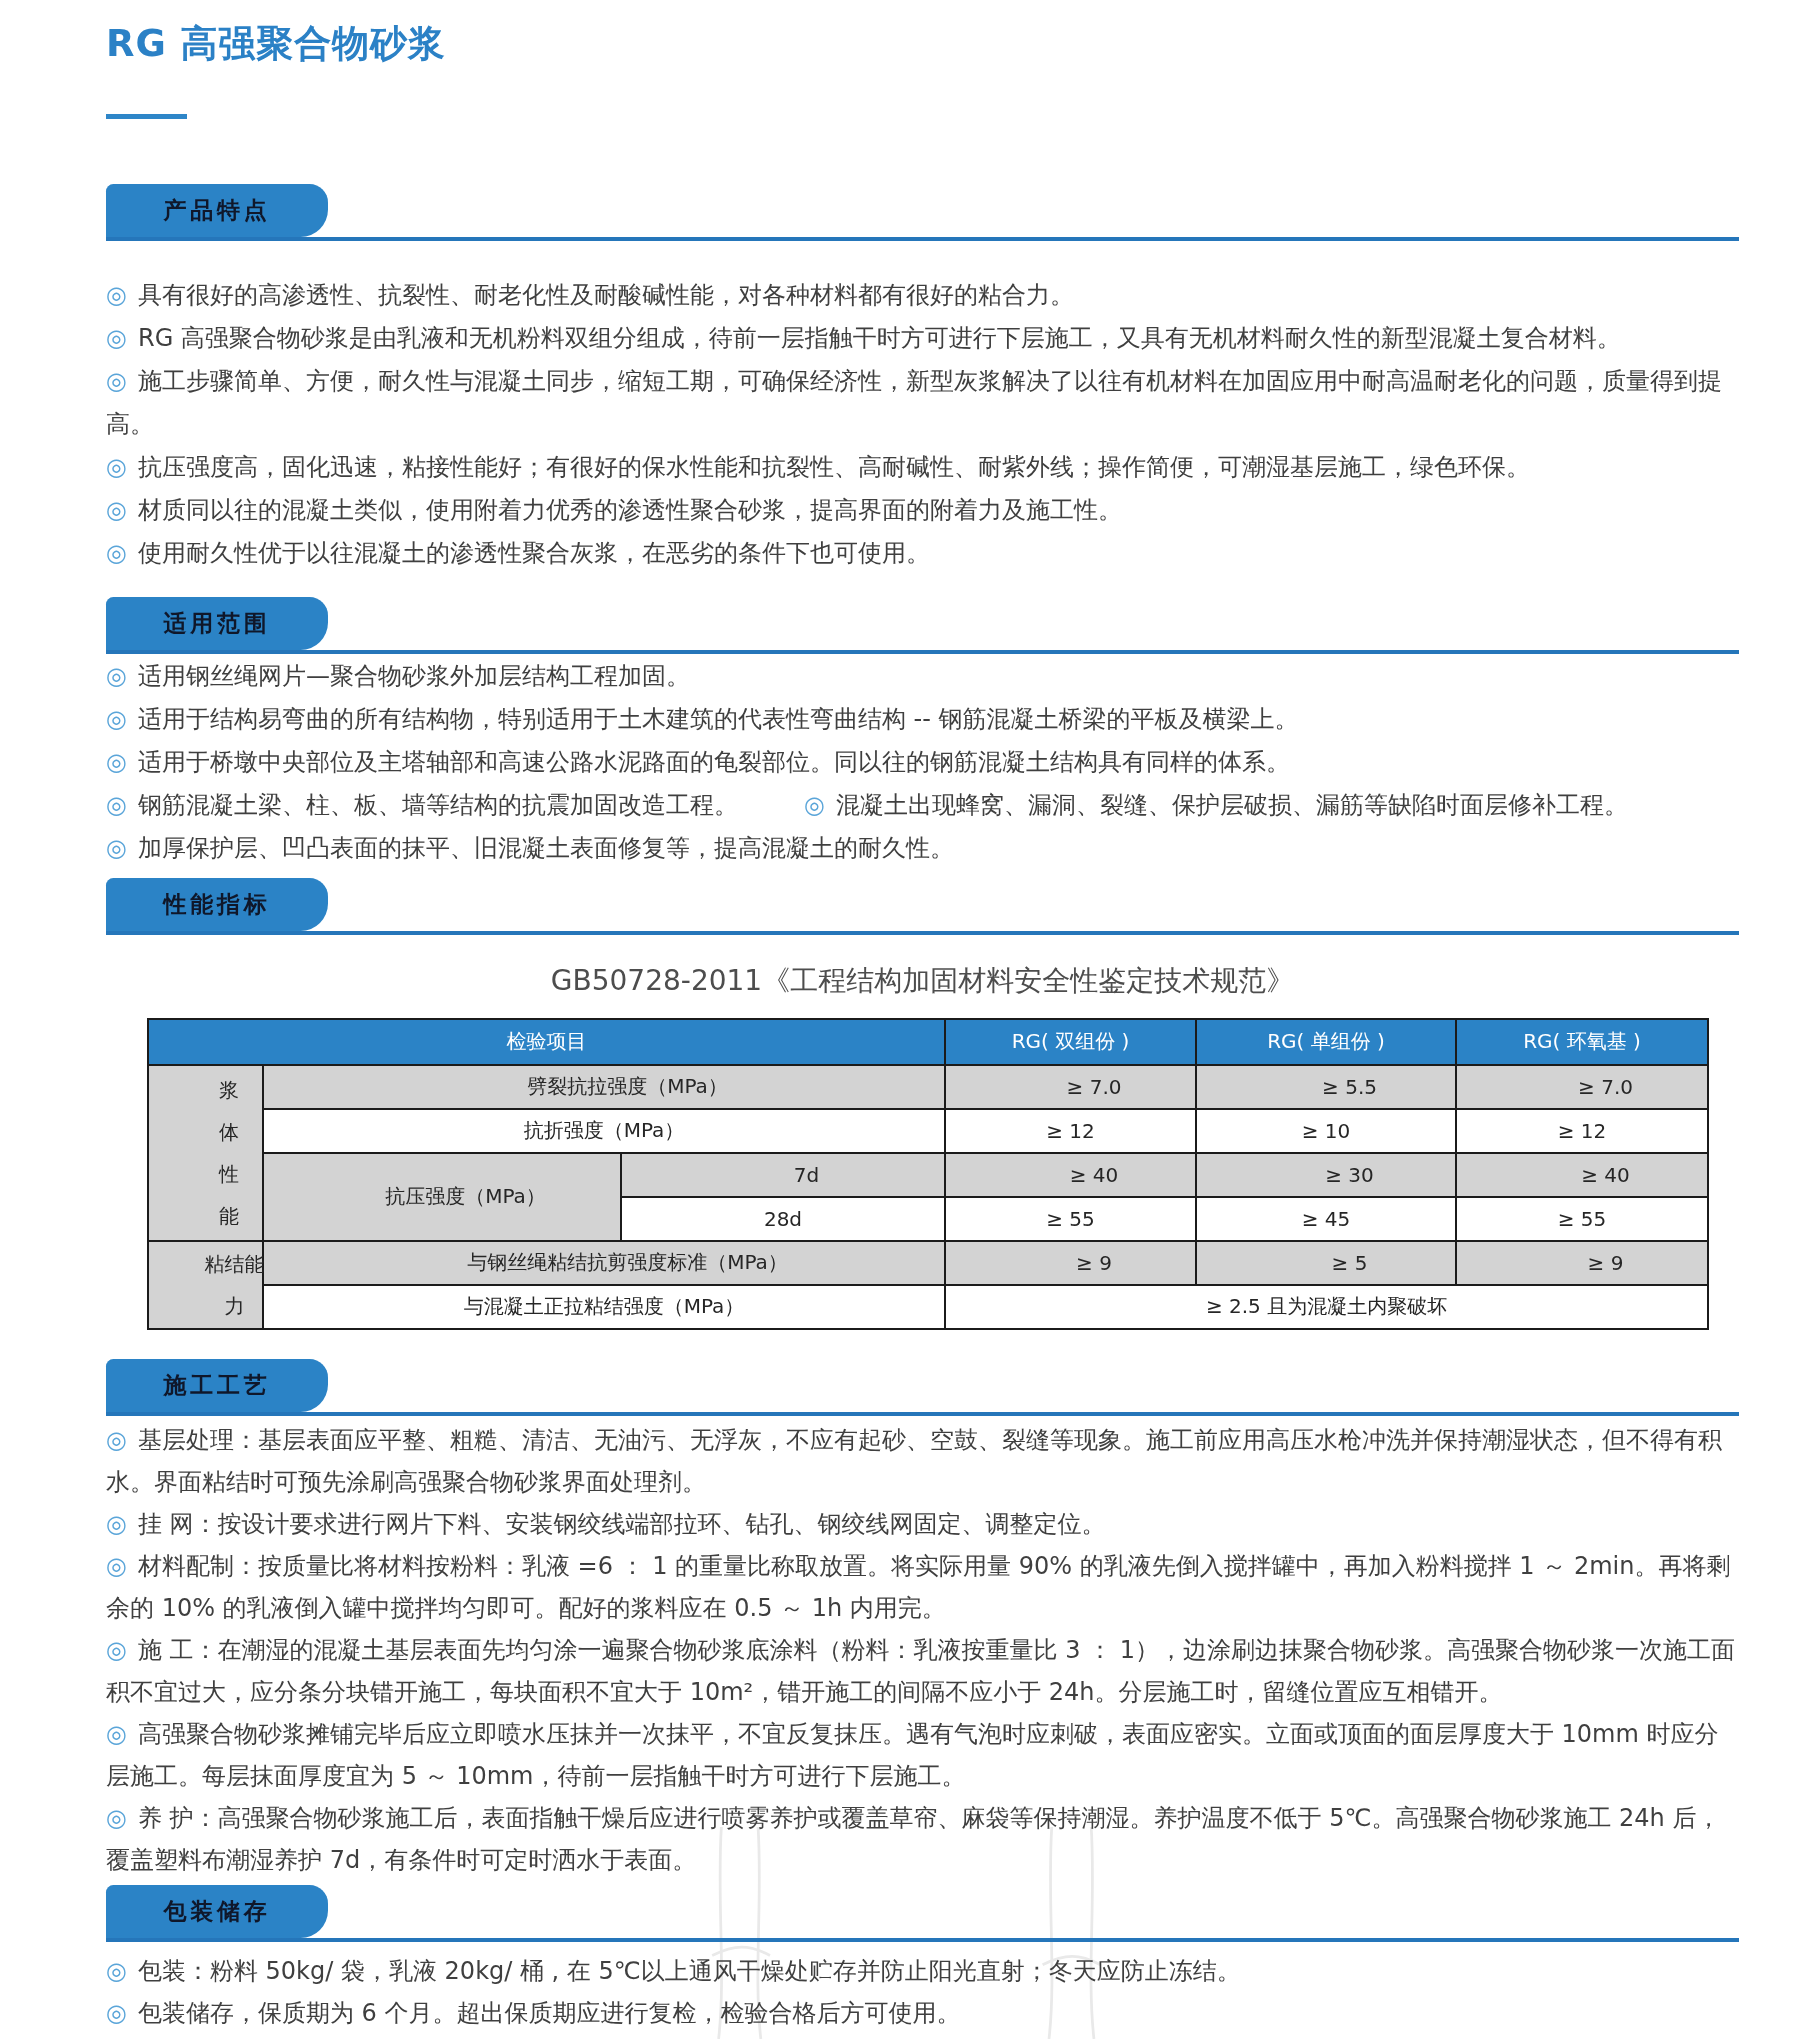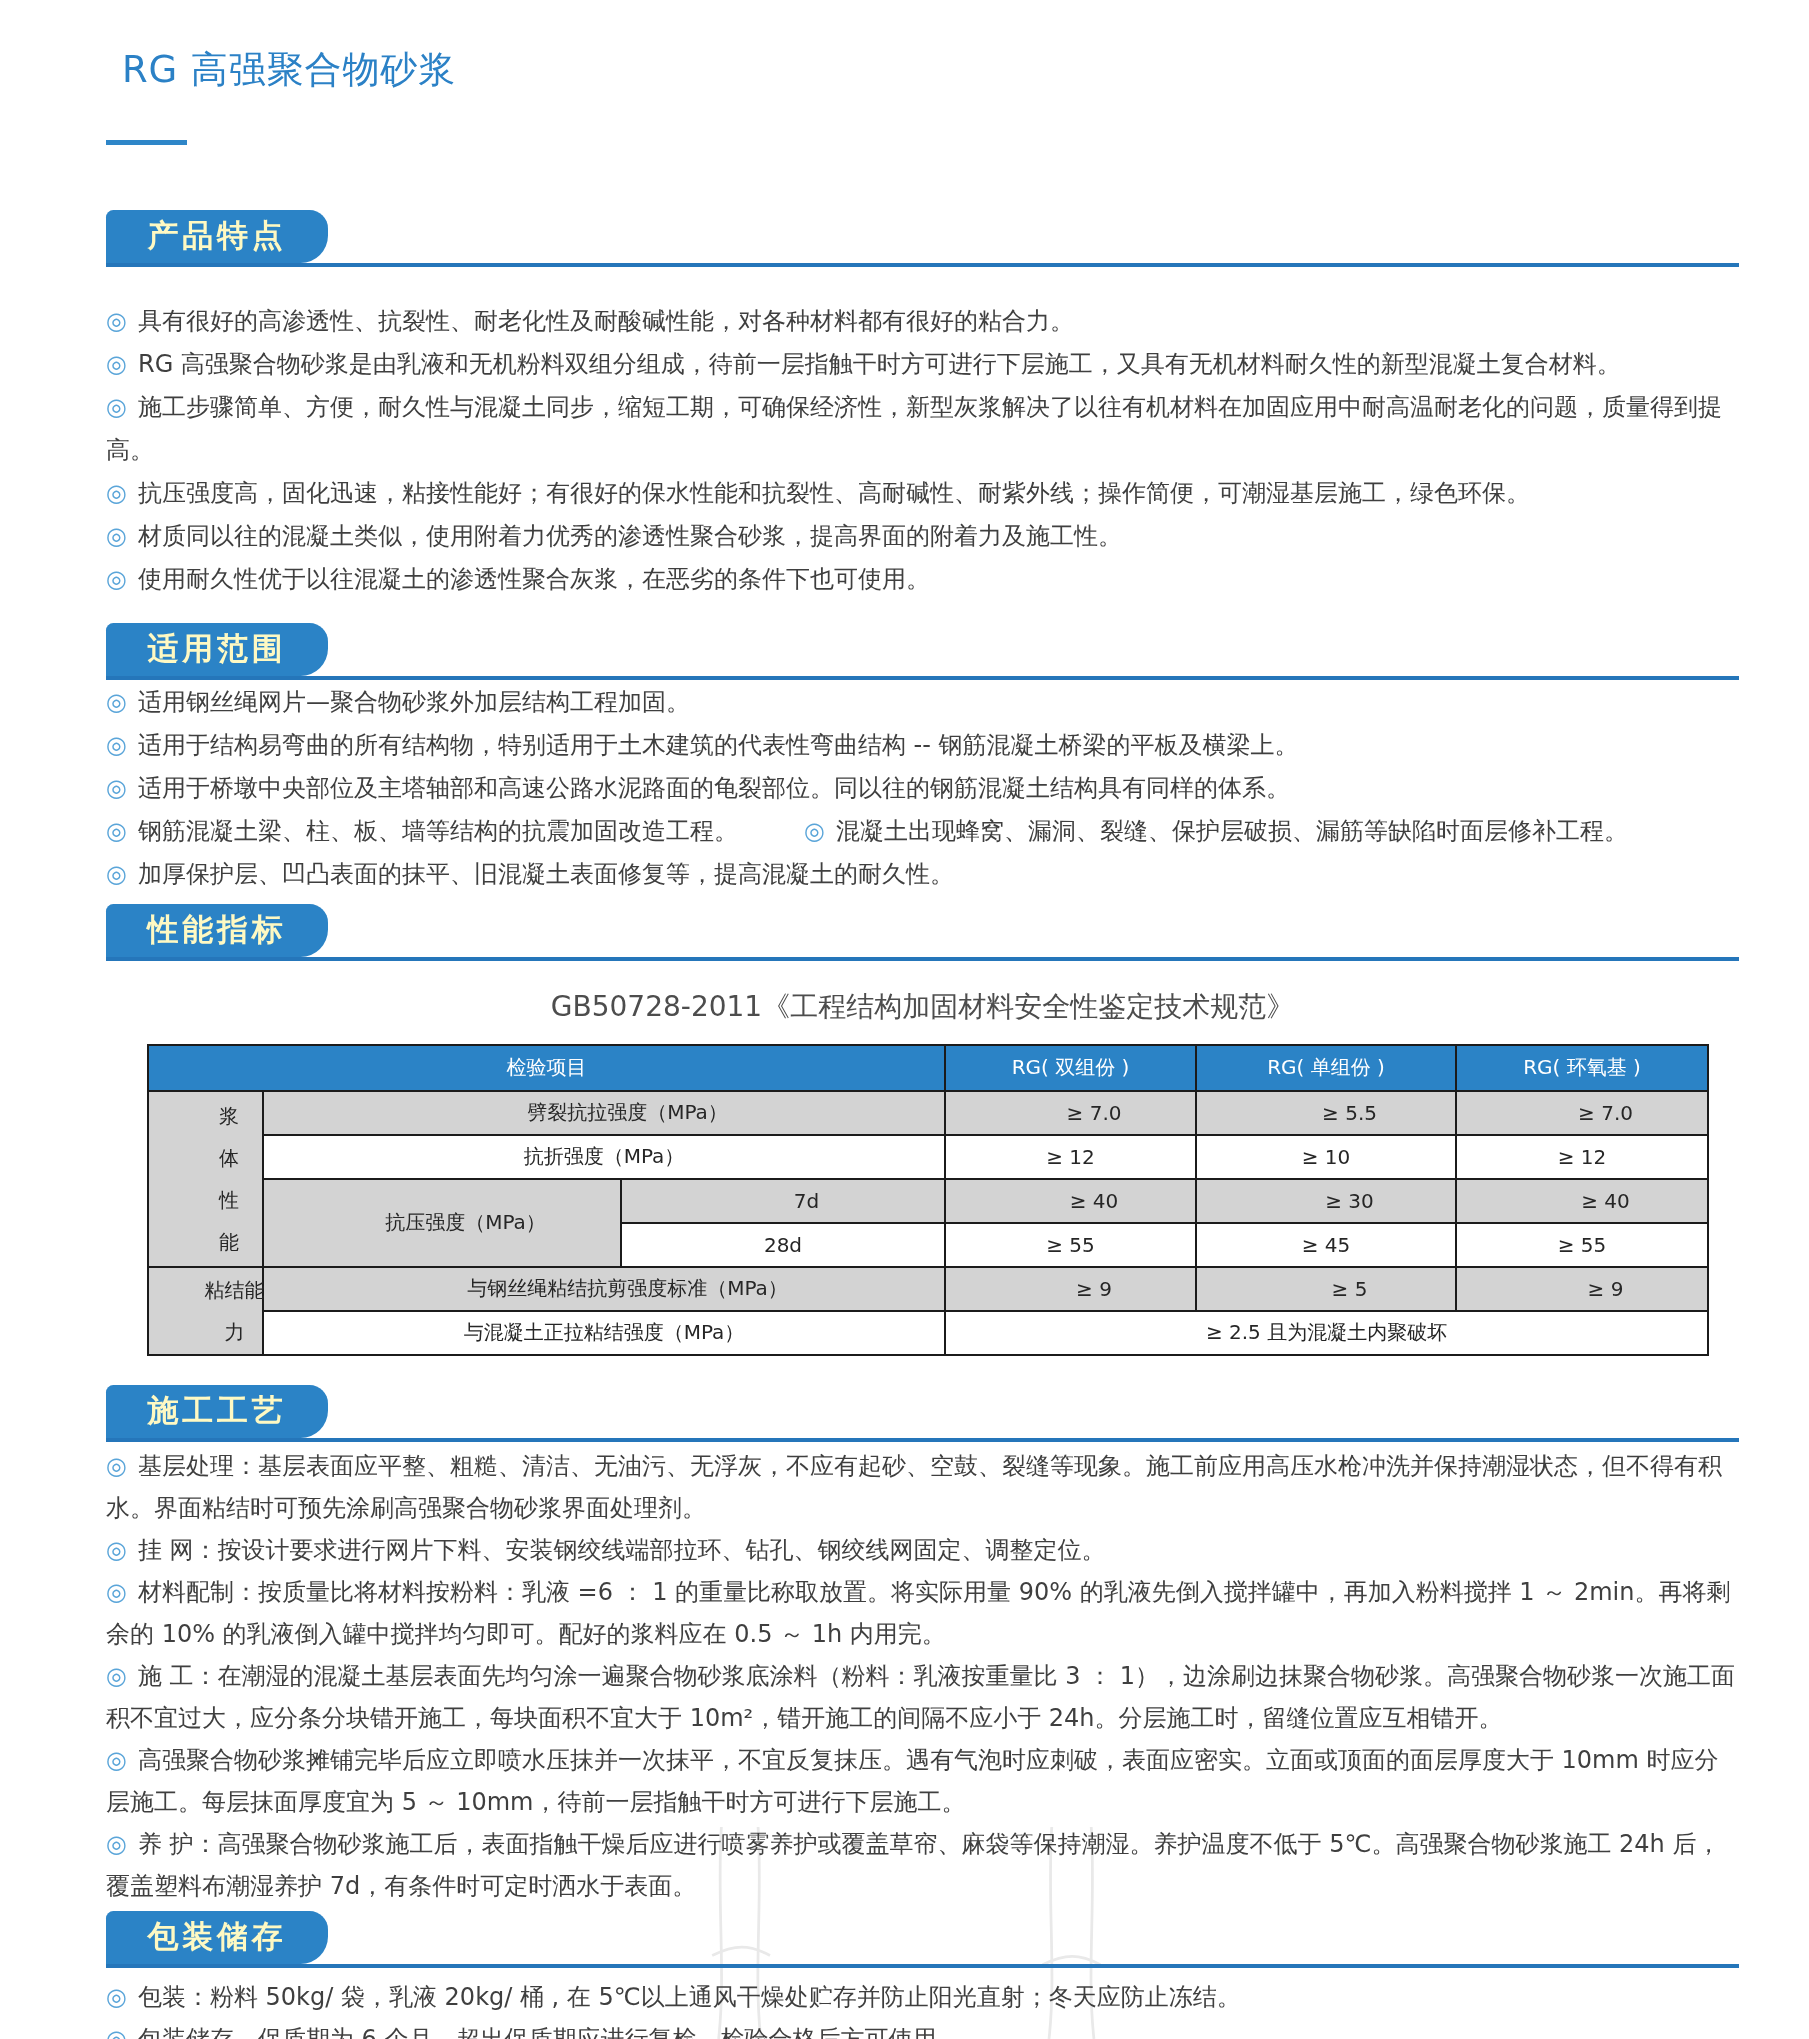--- a/index.html
+++ b/index.html
@@ -1,27 +1,27 @@
 <!DOCTYPE html>
 <html style="font-size:14.7px"><head>
 <meta charset="utf-8">
 <style>
   html,body{margin:0;padding:0;background:#ffffff;}
   body{font-family:"DejaVu Sans","Liberation Sans",sans-serif;}
   .page{position:relative;width:1809px;height:2040px;background:#ffffff;overflow:hidden;}
   .watermark{position:absolute;left:634px;top:1827px;z-index:0;}
   .content{position:absolute;left:106px;top:0;width:1633px;z-index:1;}
 
-  .doc-title{margin:16px;padding-top:32px;font-size:37px;line-height:44px;font-weight:400;color:#2b81c6;letter-spacing:0.9px;}
+  .doc-title{margin:0;padding-top:22px;font-size:37px;line-height:44px;font-weight:700;color:#2b81c6;letter-spacing:0.9px;}
   .title-rule{width:81px;height:4.6px;background:#2e86c8;margin-top:48px;}
 
   .sec-head{position:relative;height:53px;border-bottom:4.6px solid #2576ba;}
   .sec-tab{position:absolute;left:0;top:0;width:222px;height:53px;background:#2b83c6;
            border-radius:7.3px 18.4px 27.5px 0;display:flex;align-items:center;justify-content:center;}
-  .sec-tab span{color:#fef9c3;font-size:31px;font-weight:700;letter-spacing:3.7px;}
+  .sec-tab span{color:#0f172a;font-size:23px;font-weight:700;letter-spacing:3.7px;}
 
   .bullets{font-size:24px;line-height:43px;color:#3f3f3f;}
   .bullet{margin:0;}
   .mark{color:#5aa5d9;margin-right:11px;}
   .mark.second{margin-left:66px;}
 
   .sec-features{margin-top:65px;}
   .sec-features .bullets{margin-top:33px;}
   .sec-scope{margin-top:22px;}
   .sec-scope .bullets{margin-top:1.8px;}

